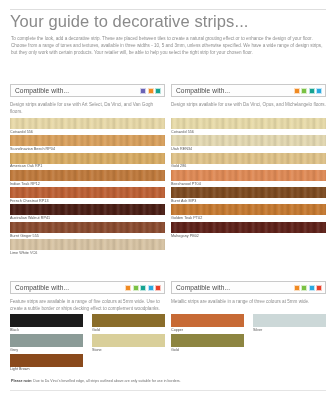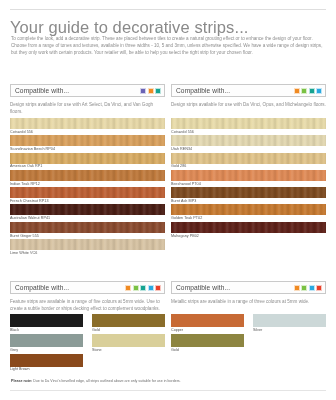--- a/index.html
+++ b/index.html
@@ -15,21 +15,21 @@
     width: 336px; height: 400px;
     background: #ffffff;
     padding: 0 10px;
   }
   
   .top-rule {
     position: absolute; left: 10px; top: 9px;
     width: 316px; height: 1px; background: #dedede;
   }
   .page-title {
-    position: absolute; left: 10px; top: 18px;
+    position: absolute; left: 10px; top: 12px;
     font-size: 16.5px; font-weight: 300;
     color: #8a8a8a; letter-spacing: 0.1px;
     white-space: nowrap;
   }
   .intro {
     position: absolute; left: 11px; top: 35px;
     width: 314px;
     font-size: 4.6px; line-height: 7.2px;
     color: #8d8d8d; text-align: left;
   }

